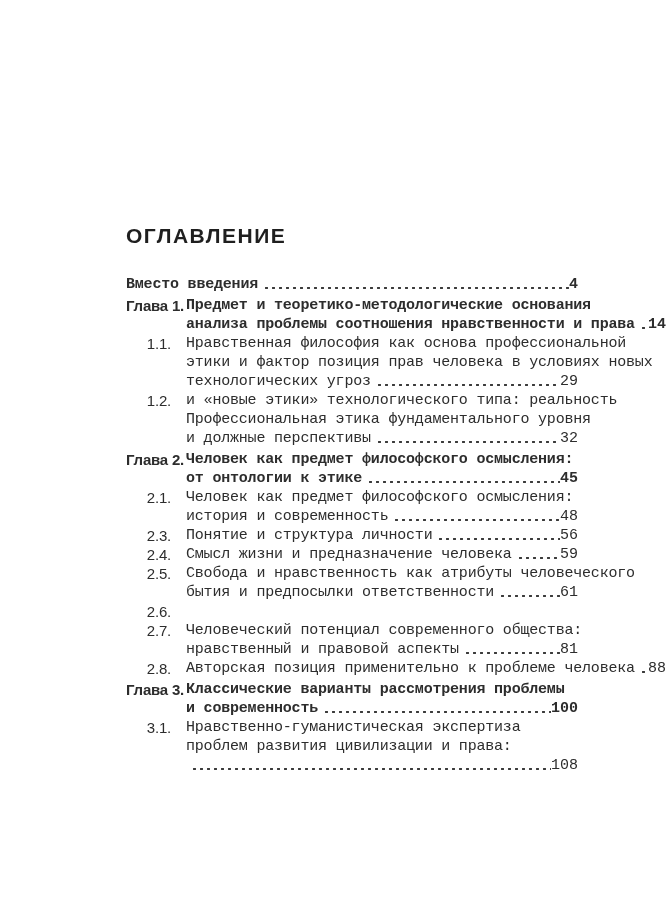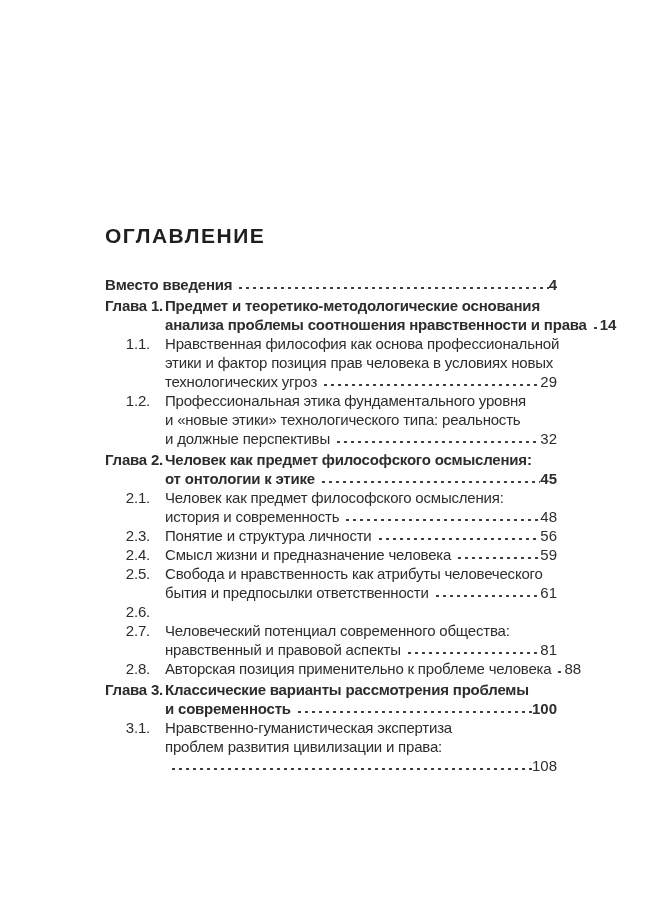--- a/index.html
+++ b/index.html
@@ -7,21 +7,21 @@
     position: relative;
     width: 669px;
     height: 900px;
     background: #ffffff;
     overflow: hidden;
     font-family: "Liberation Sans", "DejaVu Sans", sans-serif;
     color: #2d2d2d;
   }
   .toc {
     position: absolute;
-    left: 105px;
+    left: 126px;
     top: 224px;
     width: 452px;
   }
   .title {
     margin: 0 0 27px 0;
     font-size: 21px;
     line-height: 24px;
     font-weight: 700;
     letter-spacing: 1.5px;
     color: #1f1f1f;
@@ -37,21 +37,21 @@
     line-height: 19px;
     letter-spacing: -0.2px;
   }
   .label:empty { display: none; }
   .entry.section .label { text-align: right; padding-right: 15px; }
   .entry.chapter .label,
   .entry.chapter .txt,
   .entry.chapter .pg,
   .entry.intro .txt,
   .entry.intro .pg { font-weight: 700; }
-  .body { flex: 1 1 auto; min-width: 0; }
+  .body { flex: 1 1 auto; min-width: 0; font-family: Liberation Mono, monospace; }
   .line {
     display: flex;
     align-items: baseline;
     font-size: 15px;
     line-height: 19px;
     letter-spacing: -0.2px;
   }
   .txt { flex: 0 0 auto; white-space: nowrap; }
   .dots {
     flex: 1 1 10px;
@@ -114,25 +114,25 @@
     <span class="dots"></span>
     <span class="pg">29</span>
   </div>
 </div>
   </div>
 
   <div class="entry section">
     <div class="label">1.2.</div>
     <div class="body">
   <div class="line">
+    <span class="txt">и «новые этики» технологического типа: реальность</span>
+  </div>
+
+  <div class="line">
     <span class="txt">Профессиональная этика фундаментального уровня</span>
-  </div>
-
-  <div class="line">
-    <span class="txt">и «новые этики» технологического типа: реальность</span>
   </div>
 
   <div class="line last">
     <span class="txt">и должные перспективы</span>
     <span class="dots"></span>
     <span class="pg">32</span>
   </div>
 </div>
   </div>
 

